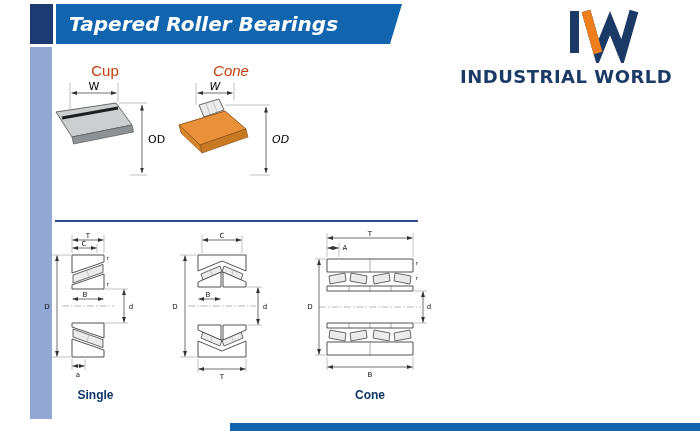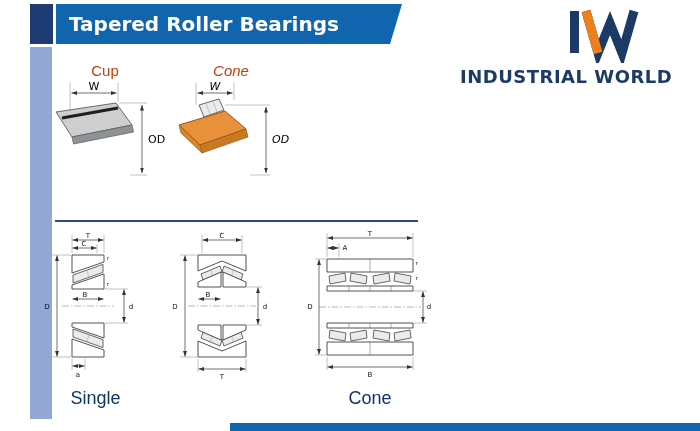--- a/index.html
+++ b/index.html
@@ -5,21 +5,21 @@
   html,body{margin:0;padding:0;background:#fff;}
   .stage{position:relative;width:700px;height:431px;background:#fff;overflow:hidden;
          font-family:"Liberation Sans",sans-serif;}
   
   .corner-square{position:absolute;left:30px;top:4px;width:23px;height:40px;
                  background:var(--navySquare,#1e3a72);}
   .header-bar{position:absolute;left:56px;top:4px;width:346px;height:40px;
               background:var(--headerBlue,#1164ae);
               clip-path:polygon(0 0,100% 0,calc(100% - 12px) 100%,0 100%);}
   .header-title{display:block;line-height:40px;padding-left:13px;color:#fff;
-                font-family:"DejaVu Sans",sans-serif;font-size:20px;font-weight:700;}
+                font-family:"DejaVu Sans",sans-serif;font-size:20px;font-weight:700;font-style:italic;}
   .side-strip{position:absolute;left:30px;top:47px;width:22px;height:372px;
               background:var(--sidebarBlue,#93a7d4);}
   .footer-bar{position:absolute;left:230px;bottom:0;right:0;height:8px;
               background:var(--headerBlue,#1164ae);}
   
   .logo-mark{position:absolute;left:546px;top:1px;}
   .brand-name{position:absolute;left:460px;right:6px;top:66px;text-align:left;
               font-family:"DejaVu Sans",sans-serif;font-size:18px;font-weight:700;
               letter-spacing:.5px;color:var(--logoNavy,#1c3a66);}
   
@@ -27,21 +27,21 @@
   .diag-title{text-align:center;font-size:15px;font-weight:500;color:#c2410c;height:18px;}
   #cup-block{left:40px;top:62px;}
   #cone-block{left:166px;top:62px;font-style:italic;}
   .divider{position:absolute;left:55px;top:220px;width:363px;height:0;
            border-top:2px solid #2a4a8c;}
   
   .draw-block{position:absolute;top:229px;}
   #single-block{left:38px;width:115px;}
   #double-block{left:168px;width:115px;}
   #multi-block{left:305px;width:130px;}
-  .caption{margin-top:3px;text-align:center;font-size:18px;font-weight:400;
+  .caption{margin-top:3px;text-align:center;font-size:12px;font-weight:700;
            color:var(--textNavy,#103567);}
   
   .ol{fill:#fff;stroke:#3f3f3f;stroke-width:.9;}
   .roller{fill:#ebebeb;stroke:#444;stroke-width:.8;}
   .thin{stroke:#999;stroke-width:.5;}
   .dim{stroke:#333;stroke-width:.7;}
   .ext{stroke:#808080;stroke-width:.5;}
   .cl{stroke:#888;stroke-width:.6;stroke-dasharray:7 2 1.5 2;}
   .seam{stroke:#555;stroke-width:.5;}
   text{font-family:"DejaVu Sans",sans-serif;}

